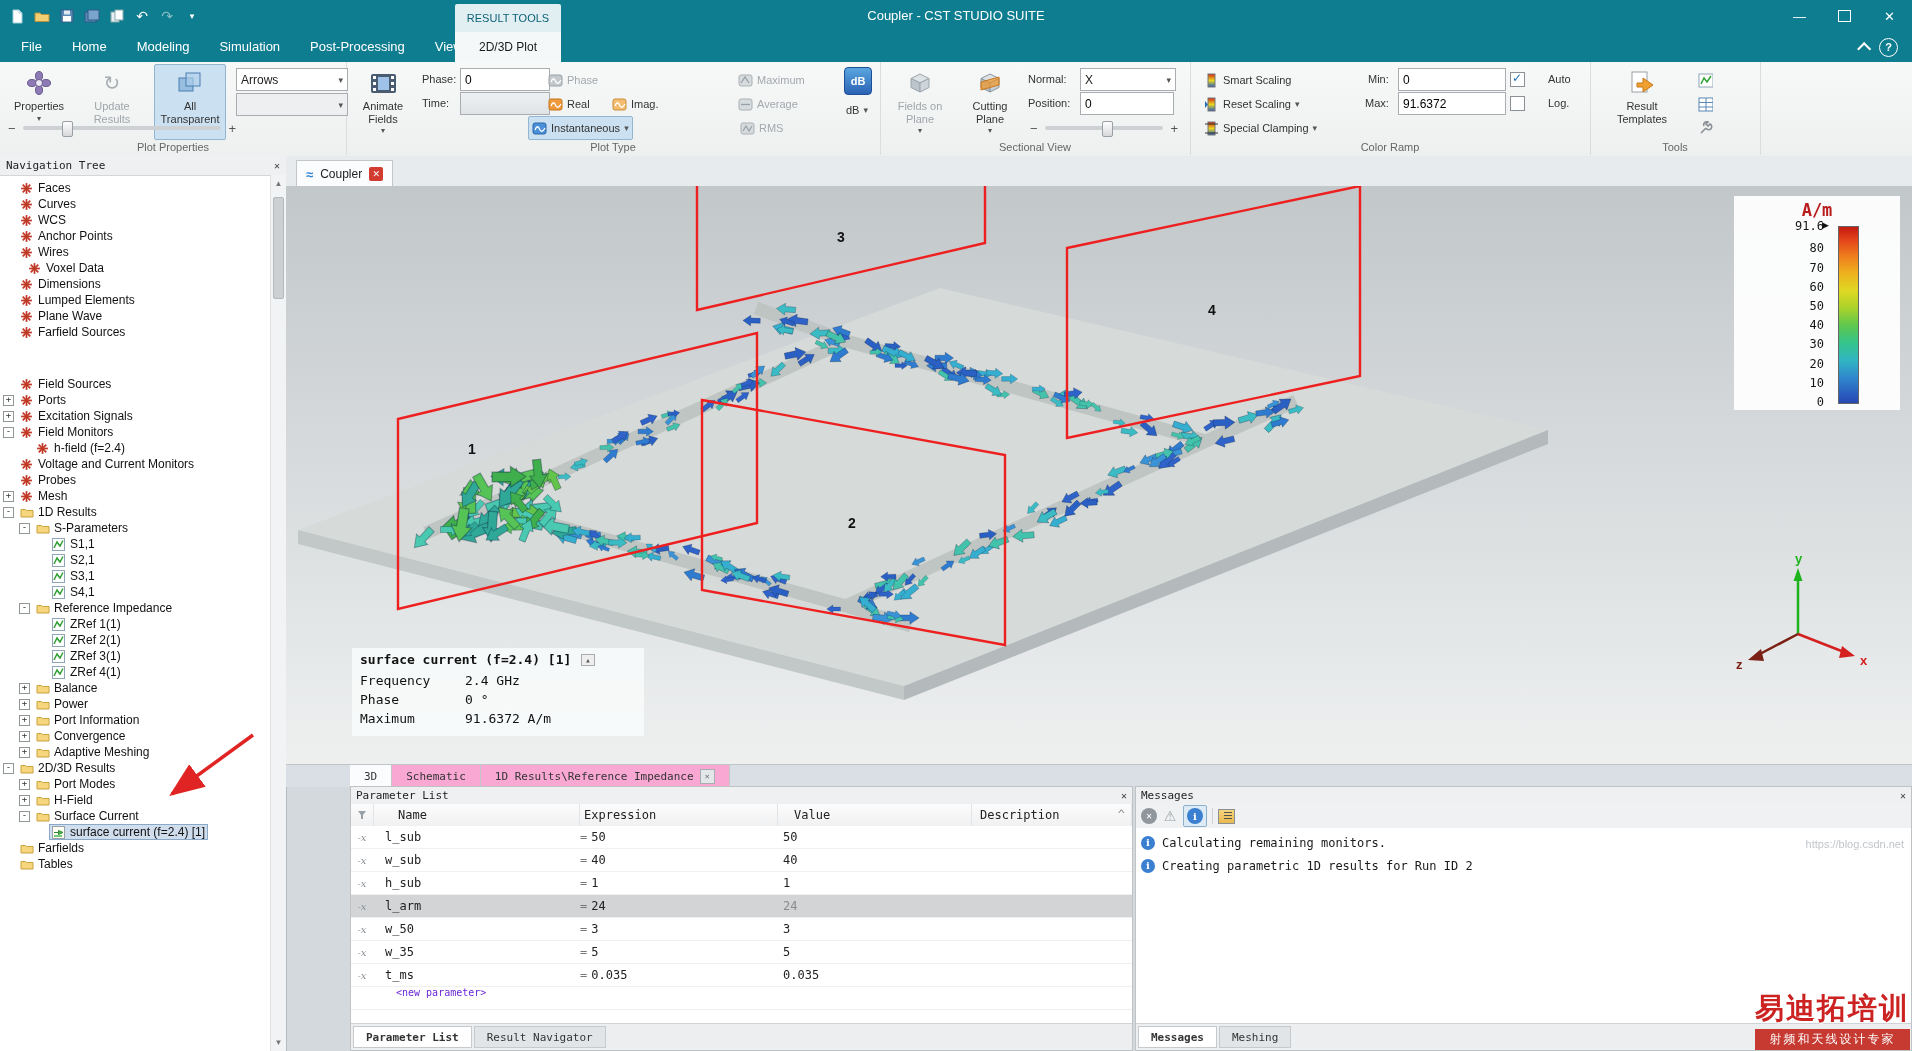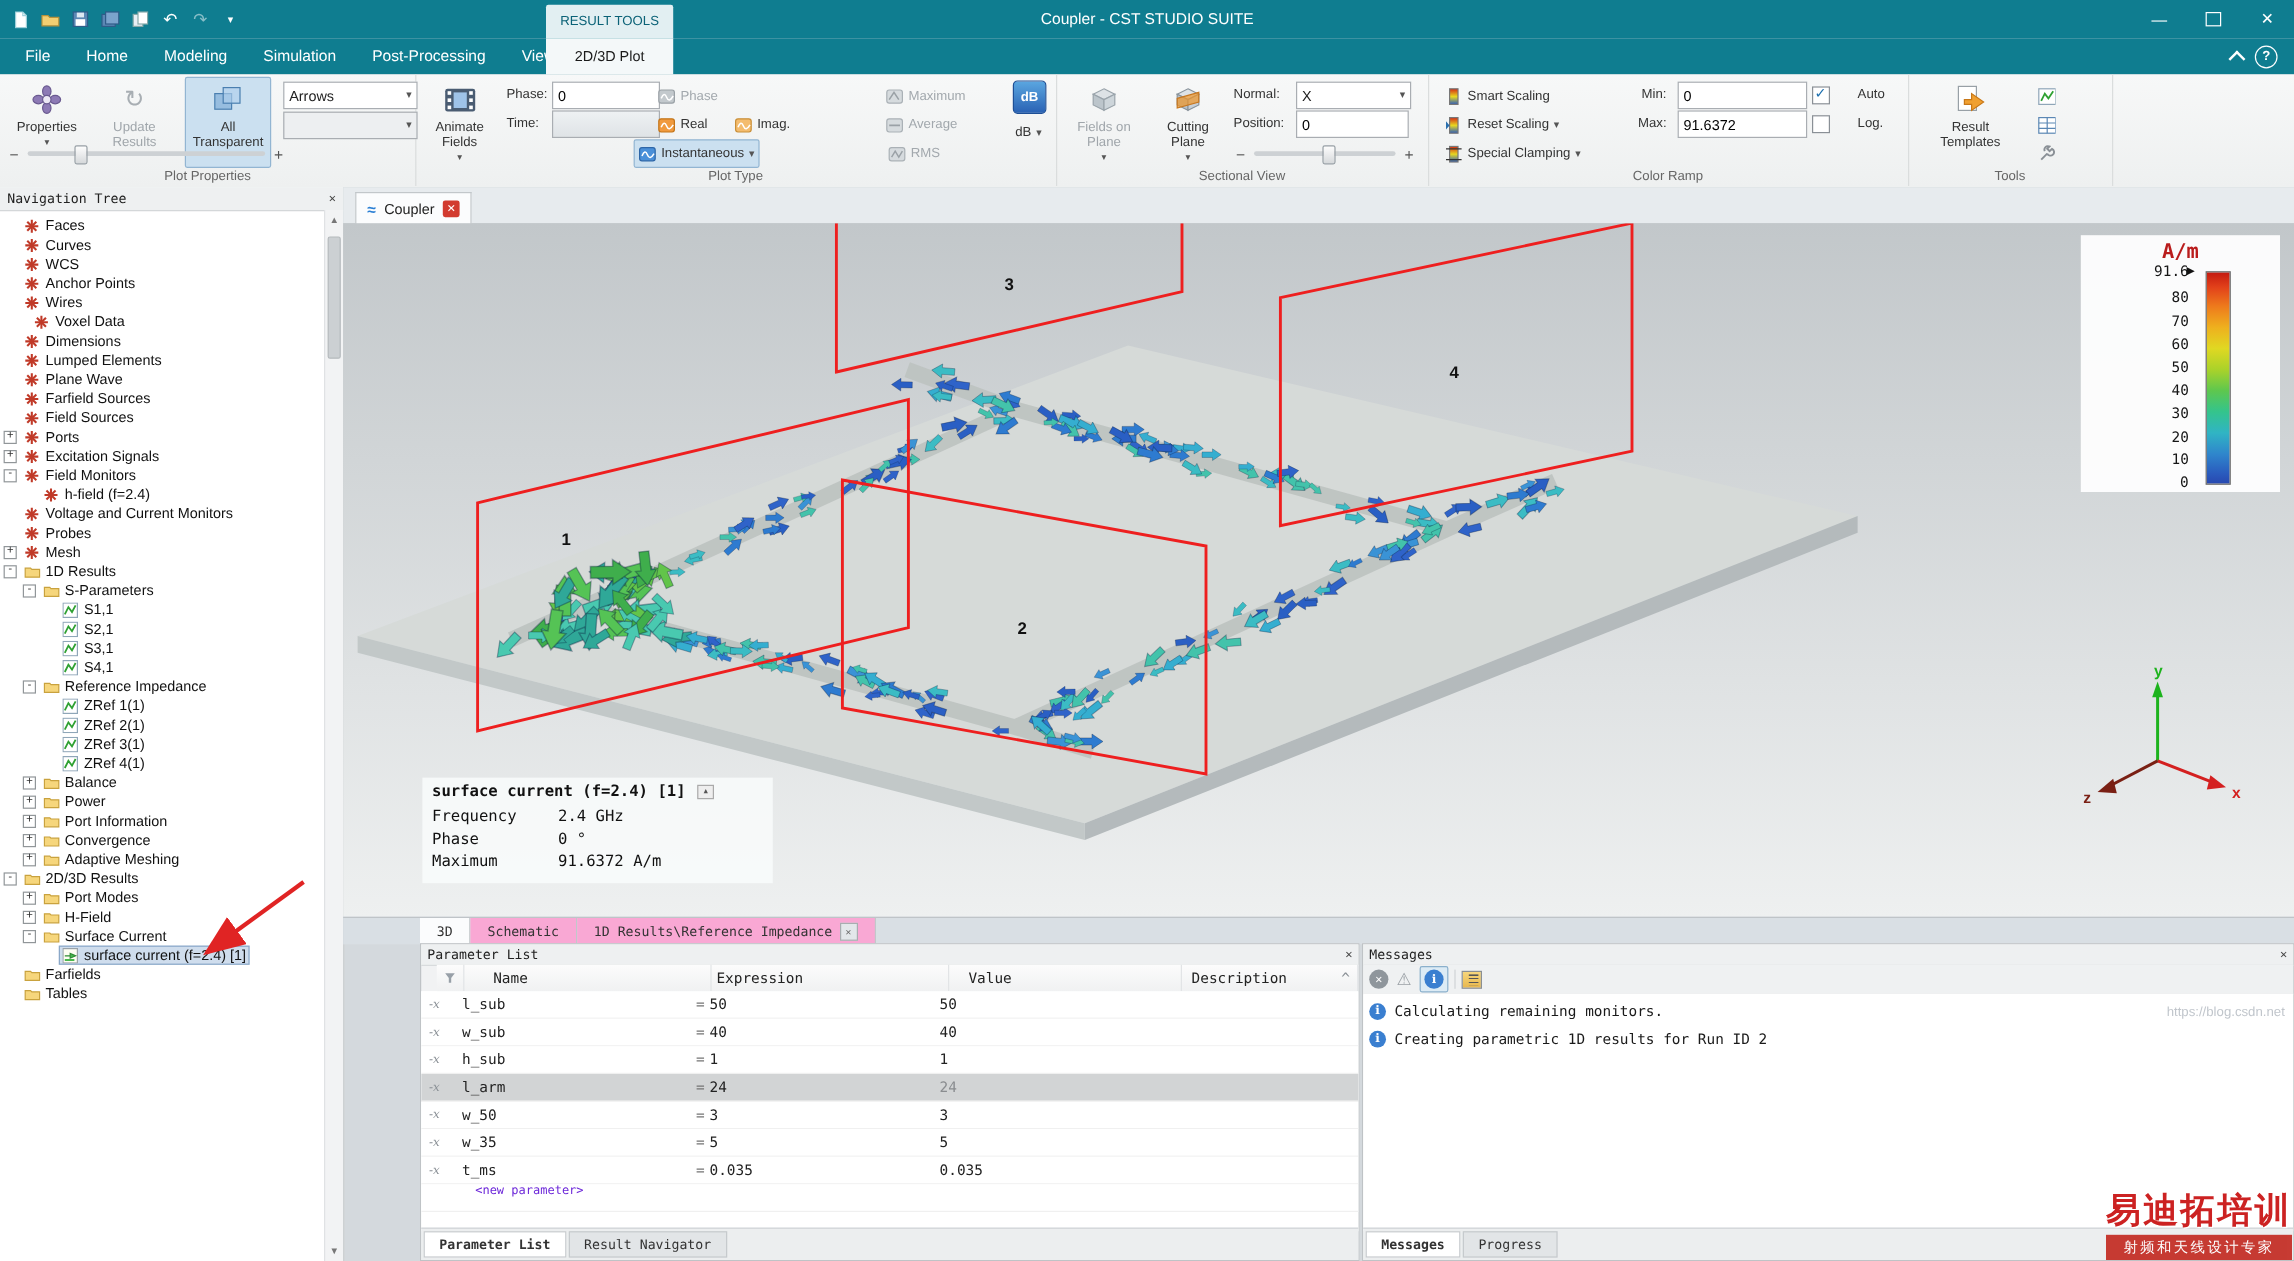--- a/index.html
+++ b/index.html
@@ -97,21 +97,21 @@
             display:flex;padding-left:64px;font-family:"DejaVu Sans Mono",monospace;font-size:11px;}
   .vtab{height:22px;display:flex;align-items:center;gap:6px;padding:0 14px;border-right:1px solid #c2c7ca;background:#f9a8d4;color:#333;}
   .vtab.active{background:#fbfcfd;}
   .vtab-close{width:13px;height:13px;border:1px solid #a8adb0;background:#e3e7ea;color:#666;font-size:8px;
               display:flex;align-items:center;justify-content:center;}
   
   .panel{position:absolute;top:786px;bottom:0;background:#f1f2f3;border:1px solid #bfc3c6;}
   .p-caption{height:17px;display:flex;align-items:center;padding:0 5px;font-family:"DejaVu Sans Mono",monospace;font-size:11px;color:#222;
              background:#eef0f1;border-bottom:1px solid #d8dbdd;}
   .p-close{margin-left:auto;color:#444;font-size:10px;}
-  .p-header{position:absolute;left:13px;right:0;top:17px;height:22px;display:flex;background:linear-gradient(#fcfcfc,#f0f1f2);
+  .p-header{position:absolute;left:0;right:0;top:17px;height:22px;display:flex;background:linear-gradient(#fcfcfc,#f0f1f2);
             border-bottom:1px solid #d5d8da;font-family:"DejaVu Sans Mono",monospace;font-size:12px;color:#222;align-items:center;}
   .hc{height:22px;display:flex;align-items:center;border-right:1px solid #e2e4e6;}
   .p-body{position:absolute;left:0;right:0;top:39px;bottom:24px;background:#fff;overflow:hidden;}
   .p-row{height:22px;display:flex;font-family:"DejaVu Sans Mono",monospace;font-size:12px;background:#fff;border-bottom:1px solid #f0f0f0;align-items:center;}
   .p-row.sel{background:#d2d4d5;}
   .p-row.sel .valcell{color:#8a8d90;}
   .pc{height:22px;display:flex;align-items:center;overflow:hidden;}
   .c0{width:22px;justify-content:center;}
   .c1{width:193px;padding-left:12px;}
   .c2{width:195px;padding-left:2px;}
@@ -655,21 +655,21 @@
                     <line x1="6" y1="1" x2="6" y2="11"></line>
                     <line x1="1" y1="6" x2="11" y2="6"></line>
                     <line x1="2.5" y1="2.5" x2="9.5" y2="9.5"></line>
                     <line x1="9.5" y1="2.5" x2="2.5" y2="9.5"></line>
                   </g>
                 </svg>
               </span>
               <span class="tlabel">Farfield Sources</span>
             </span>
           </div>
-          <div class="trow" style="padding-left: 3px;">
+          <div class="trow" style="padding-left: 3px; margin-top: 36px;">
             <span class="texp none"></span>
             <span class="tsel">
               <span class="ticon">
                 <svg width="13" height="13" viewBox="0 0 12 12">
                   <g stroke="#c03a28" stroke-width="1.6">
                     <line x1="6" y1="1" x2="6" y2="11"></line>
                     <line x1="1" y1="6" x2="11" y2="6"></line>
                     <line x1="2.5" y1="2.5" x2="9.5" y2="9.5"></line>
                     <line x1="9.5" y1="2.5" x2="2.5" y2="9.5"></line>
                   </g>
@@ -1511,21 +1511,21 @@
           <span class="minfo">i</span>
           <span>Calculating remaining monitors.</span>
         </div>
         <div class="msg">
           <span class="minfo">i</span>
           <span>Creating parametric 1D results for Run ID 2</span>
         </div>
       </div>
     <div class="p-tabs" id="msg-tabs">
         <div class="btab active">Messages</div>
-        <div class="btab">Progress</div>
+        <div class="btab">Meshing</div>
       </div>
   </div>
 
   <svg class="annot" width="1912" height="1051">
     <defs>
       <marker id="ah" markerWidth="12" markerHeight="10" refX="9" refY="4" orient="auto">
         <path d="M0,0 L10,4 L0,8 Z" fill="#e02424"></path>
       </marker>
     </defs>
     <line x1="253" y1="735" x2="172" y2="794" stroke="#e02424" stroke-width="3.5" marker-end="url(#ah)"></line>

